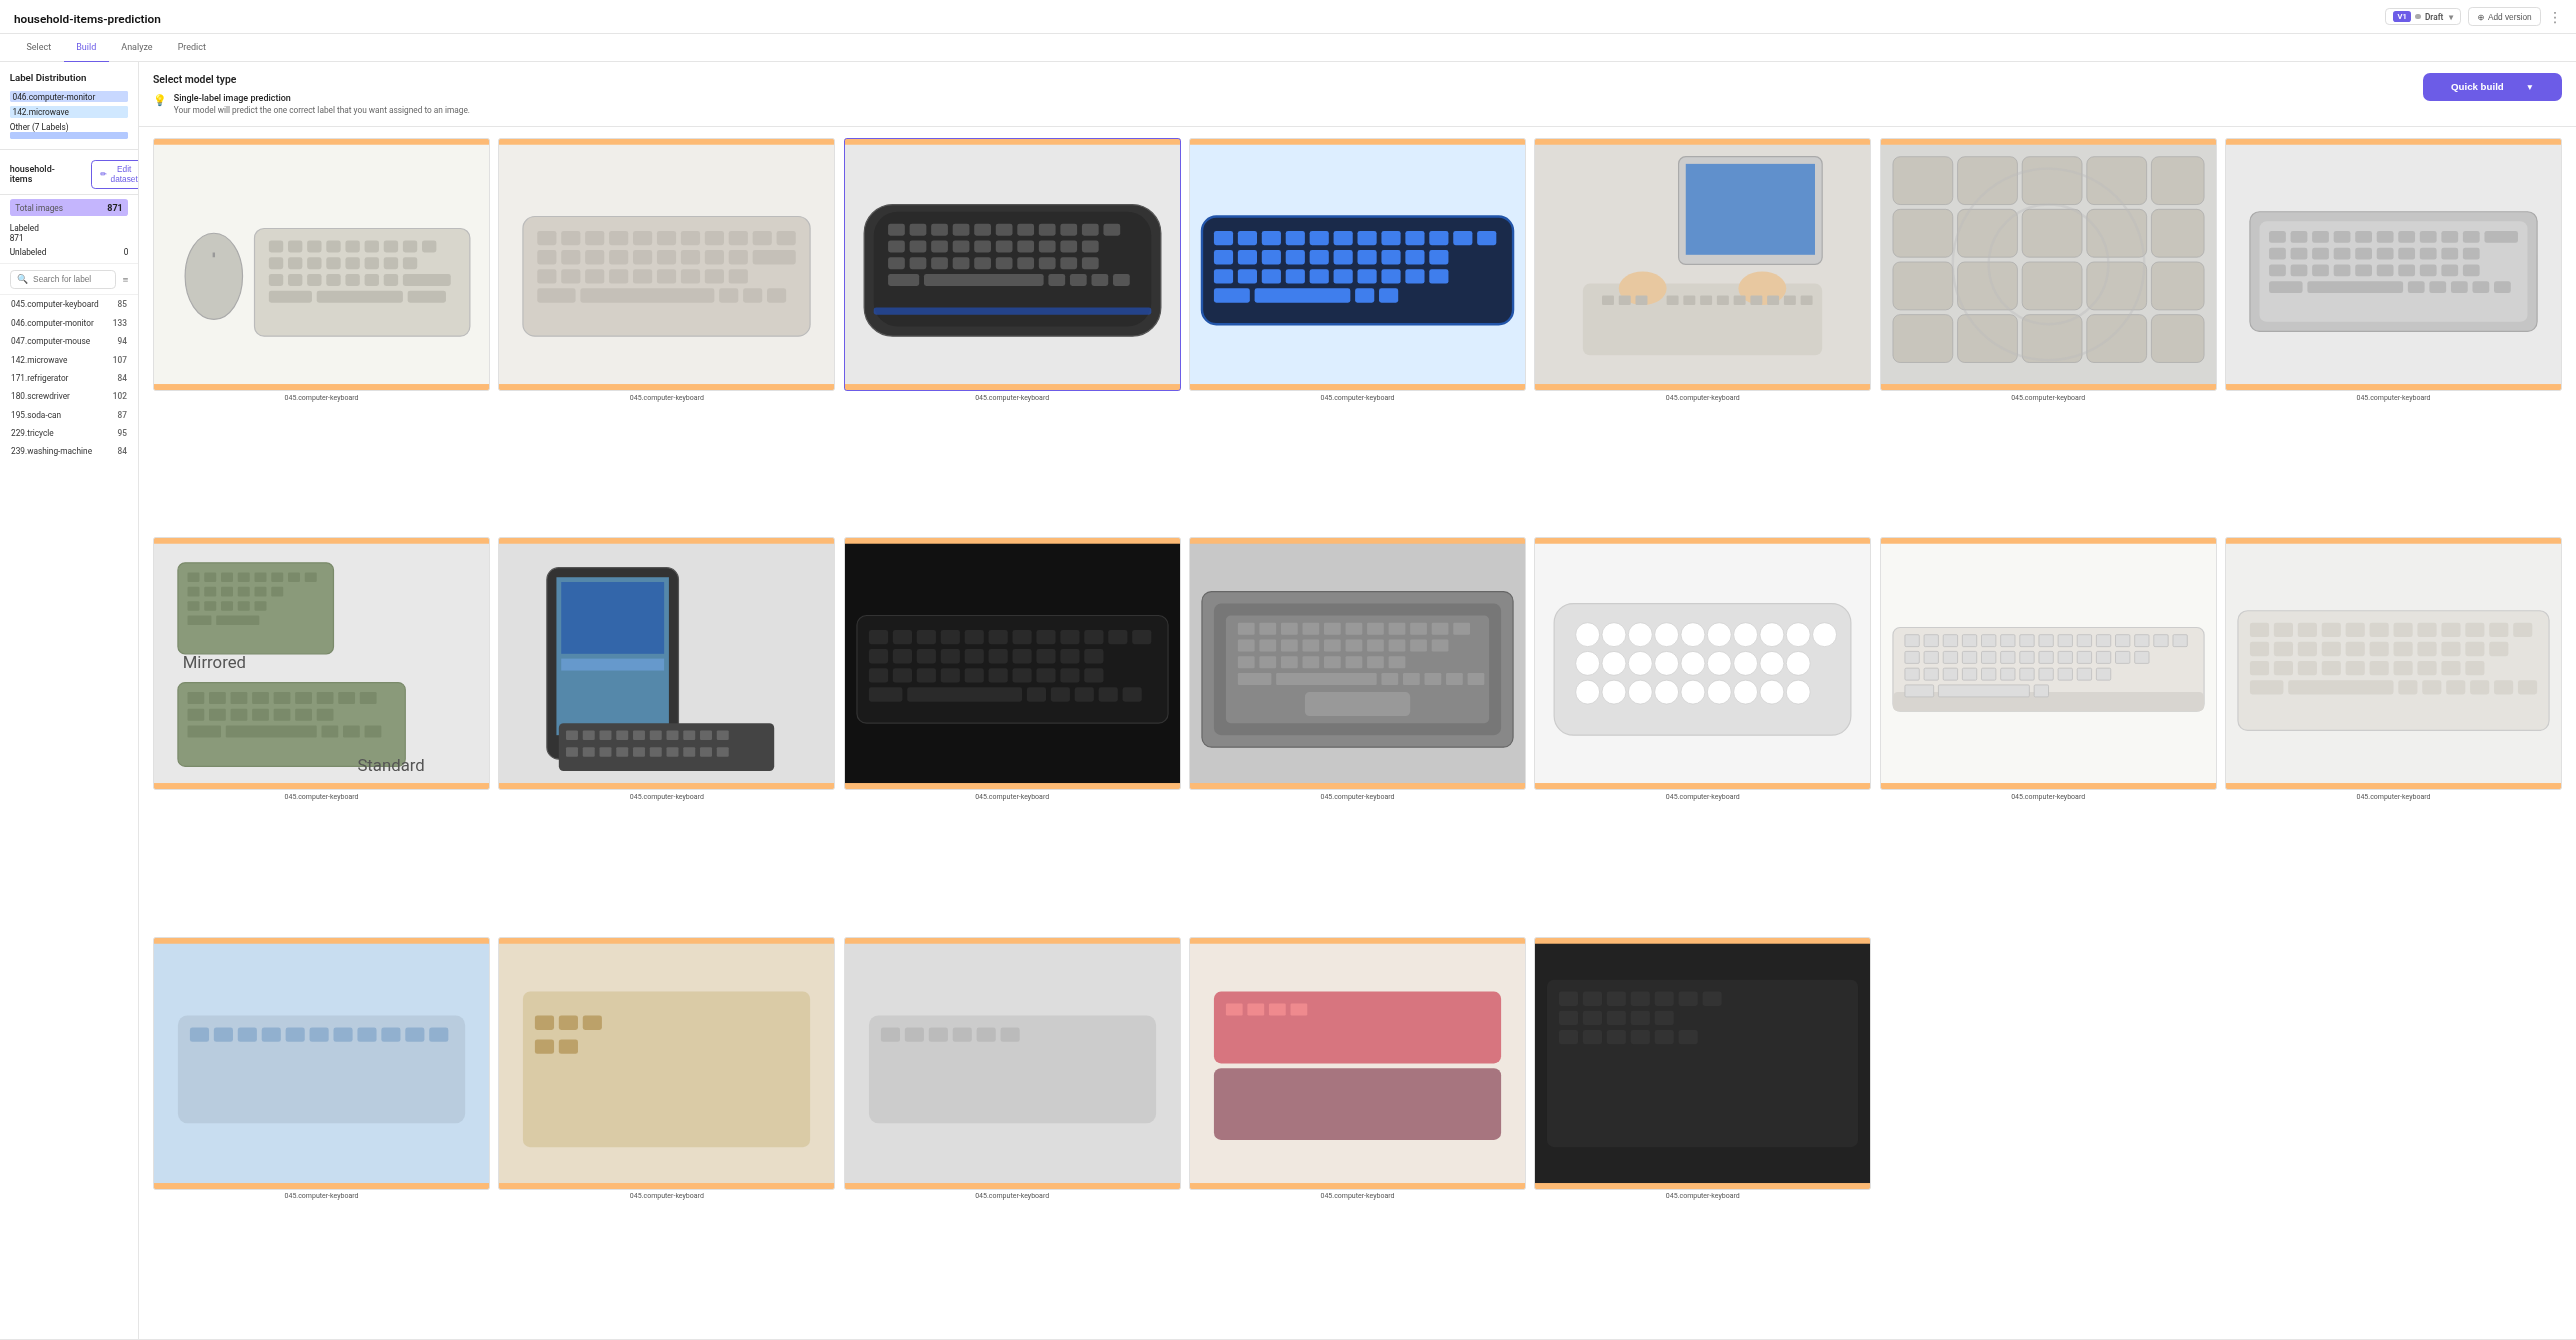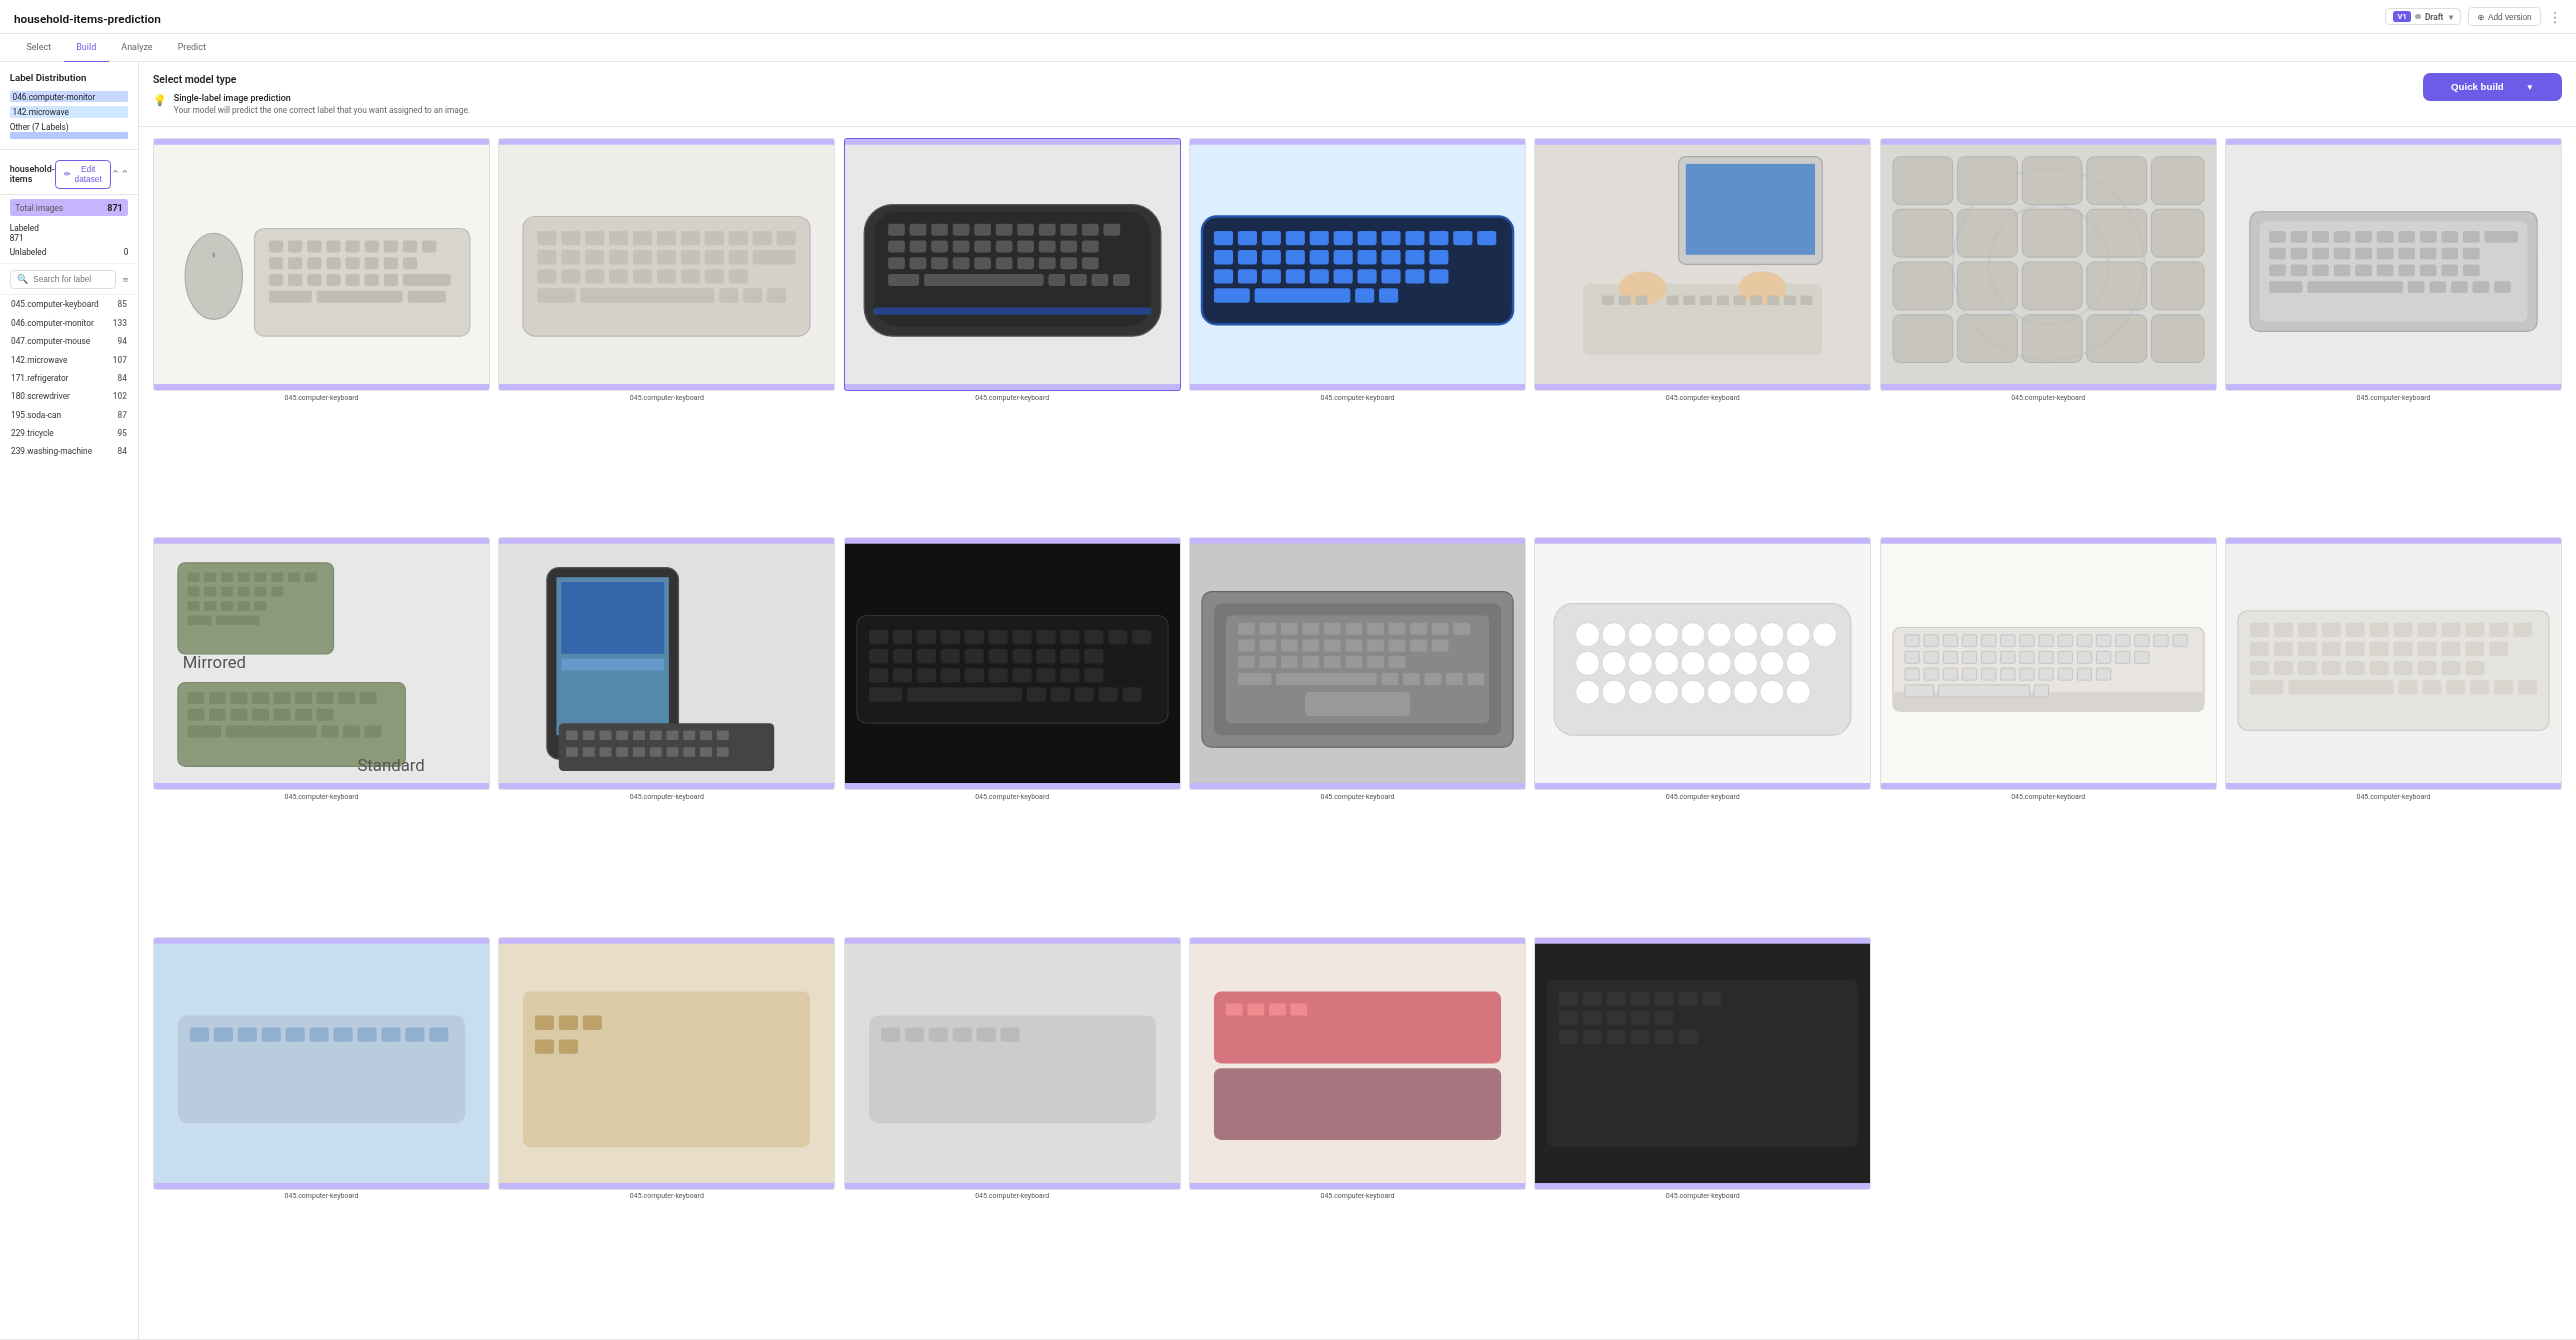--- a/index.html
+++ b/index.html
@@ -61,21 +61,21 @@
     .model-type-desc { font-size: 8.3px; color: #666; }
     .quick-build-btn {
       background: #6c5ce7; color: #fff; border: none; border-radius: 7px;
       padding: 8.3px 28px; font-size: 9.7px; font-weight: 600; cursor: pointer;
       display: flex; align-items: center; gap: 5.6px; align-self: flex-start; margin-left: auto;
       min-width: 139px; justify-content: space-between;
     }
     .quick-build-btn .caret { font-size: 8.3px; }
 
     
-    .dataset-section { padding: 8.3px 14px; border-bottom: 0.7px solid #e5e5e5; display: flex; align-items: center; justify-content: space-between; }
+    .dataset-section { padding: 8.3px 14px; border-bottom: 0.7px solid #e5e5e5; display: flex; align-items: center; justify-content: space-between; gap: 36px; }
     .dataset-name { font-size: 9px; font-weight: 500; }
     .edit-dataset-btn {
       display: flex; align-items: center; gap: 3.5px; border: 0.7px solid #6c5ce7;
       border-radius: 4.2px; padding: 3.5px 8.3px; font-size: 8.3px; color: #6c5ce7; background: #fff; cursor: pointer;
     }
     .collapse-icon { color: #888; font-size: 11px; cursor: pointer; }
 
     
     .search-filter-row { display: flex; align-items: center; gap: 7px; padding: 7px 11px; border-bottom: 0.7px solid #f0f0f0; }
     .search-box { display: flex; align-items: center; gap: 4.2px; border: 0.7px solid #ddd; border-radius: 4.2px; padding: 3.5px 7px; flex: 1; }
@@ -97,21 +97,21 @@
     .pagination-label { font-size: 8.3px; color: #666; }
     .per-page-select { border: 0.7px solid #ddd; border-radius: 2.8px; padding: 1.4px 4.2px; font-size: 8.3px; }
     .pagination-range { font-size: 8.3px; color: #666; }
     .pagination-btn { background: none; border: 0.7px solid #ddd; border-radius: 2.8px; padding: 2.1px 5.6px; cursor: pointer; color: #666; }
     .pagination-btn:disabled { opacity: 0.4; }
 
     
     .image-grid { display: grid; grid-template-columns: repeat(7, 1fr); gap: 8.3px; padding: 11px 14px; overflow-y: auto; flex: 1; }
     .image-cell { display: flex; flex-direction: column; align-items: center; gap: 2.8px; }
     .image-thumb {
-      width: 100%; aspect-ratio: 4/3; background: #c4b5fd; border-radius: 2.8px;
+      width: 100%; aspect-ratio: 4/3; background: #fdba74; border-radius: 2.8px;
       display: flex; align-items: center; justify-content: center; overflow: hidden; position: relative;
       border: 0.7px solid #e0e0e0;
     }
     .image-thumb.selected { border: 1.4px solid #6c5ce7; }
     .image-thumb svg { width: 100%; height: 100%; }
     .image-label { font-size: 7px; color: #555; text-align: center; }
 
     
     .bottom-bar { display: flex; align-items: center; gap: 14px; padding: 5.6px 14px; border-top: 0.7px solid #e5e5e5; background: #fafafa; font-size: 7.6px; color: #666; }
     .sidebar { width: 139px; min-width: 139px; border-right: 0.7px solid #e5e5e5; overflow-y: auto; display: flex; flex-direction: column; }

